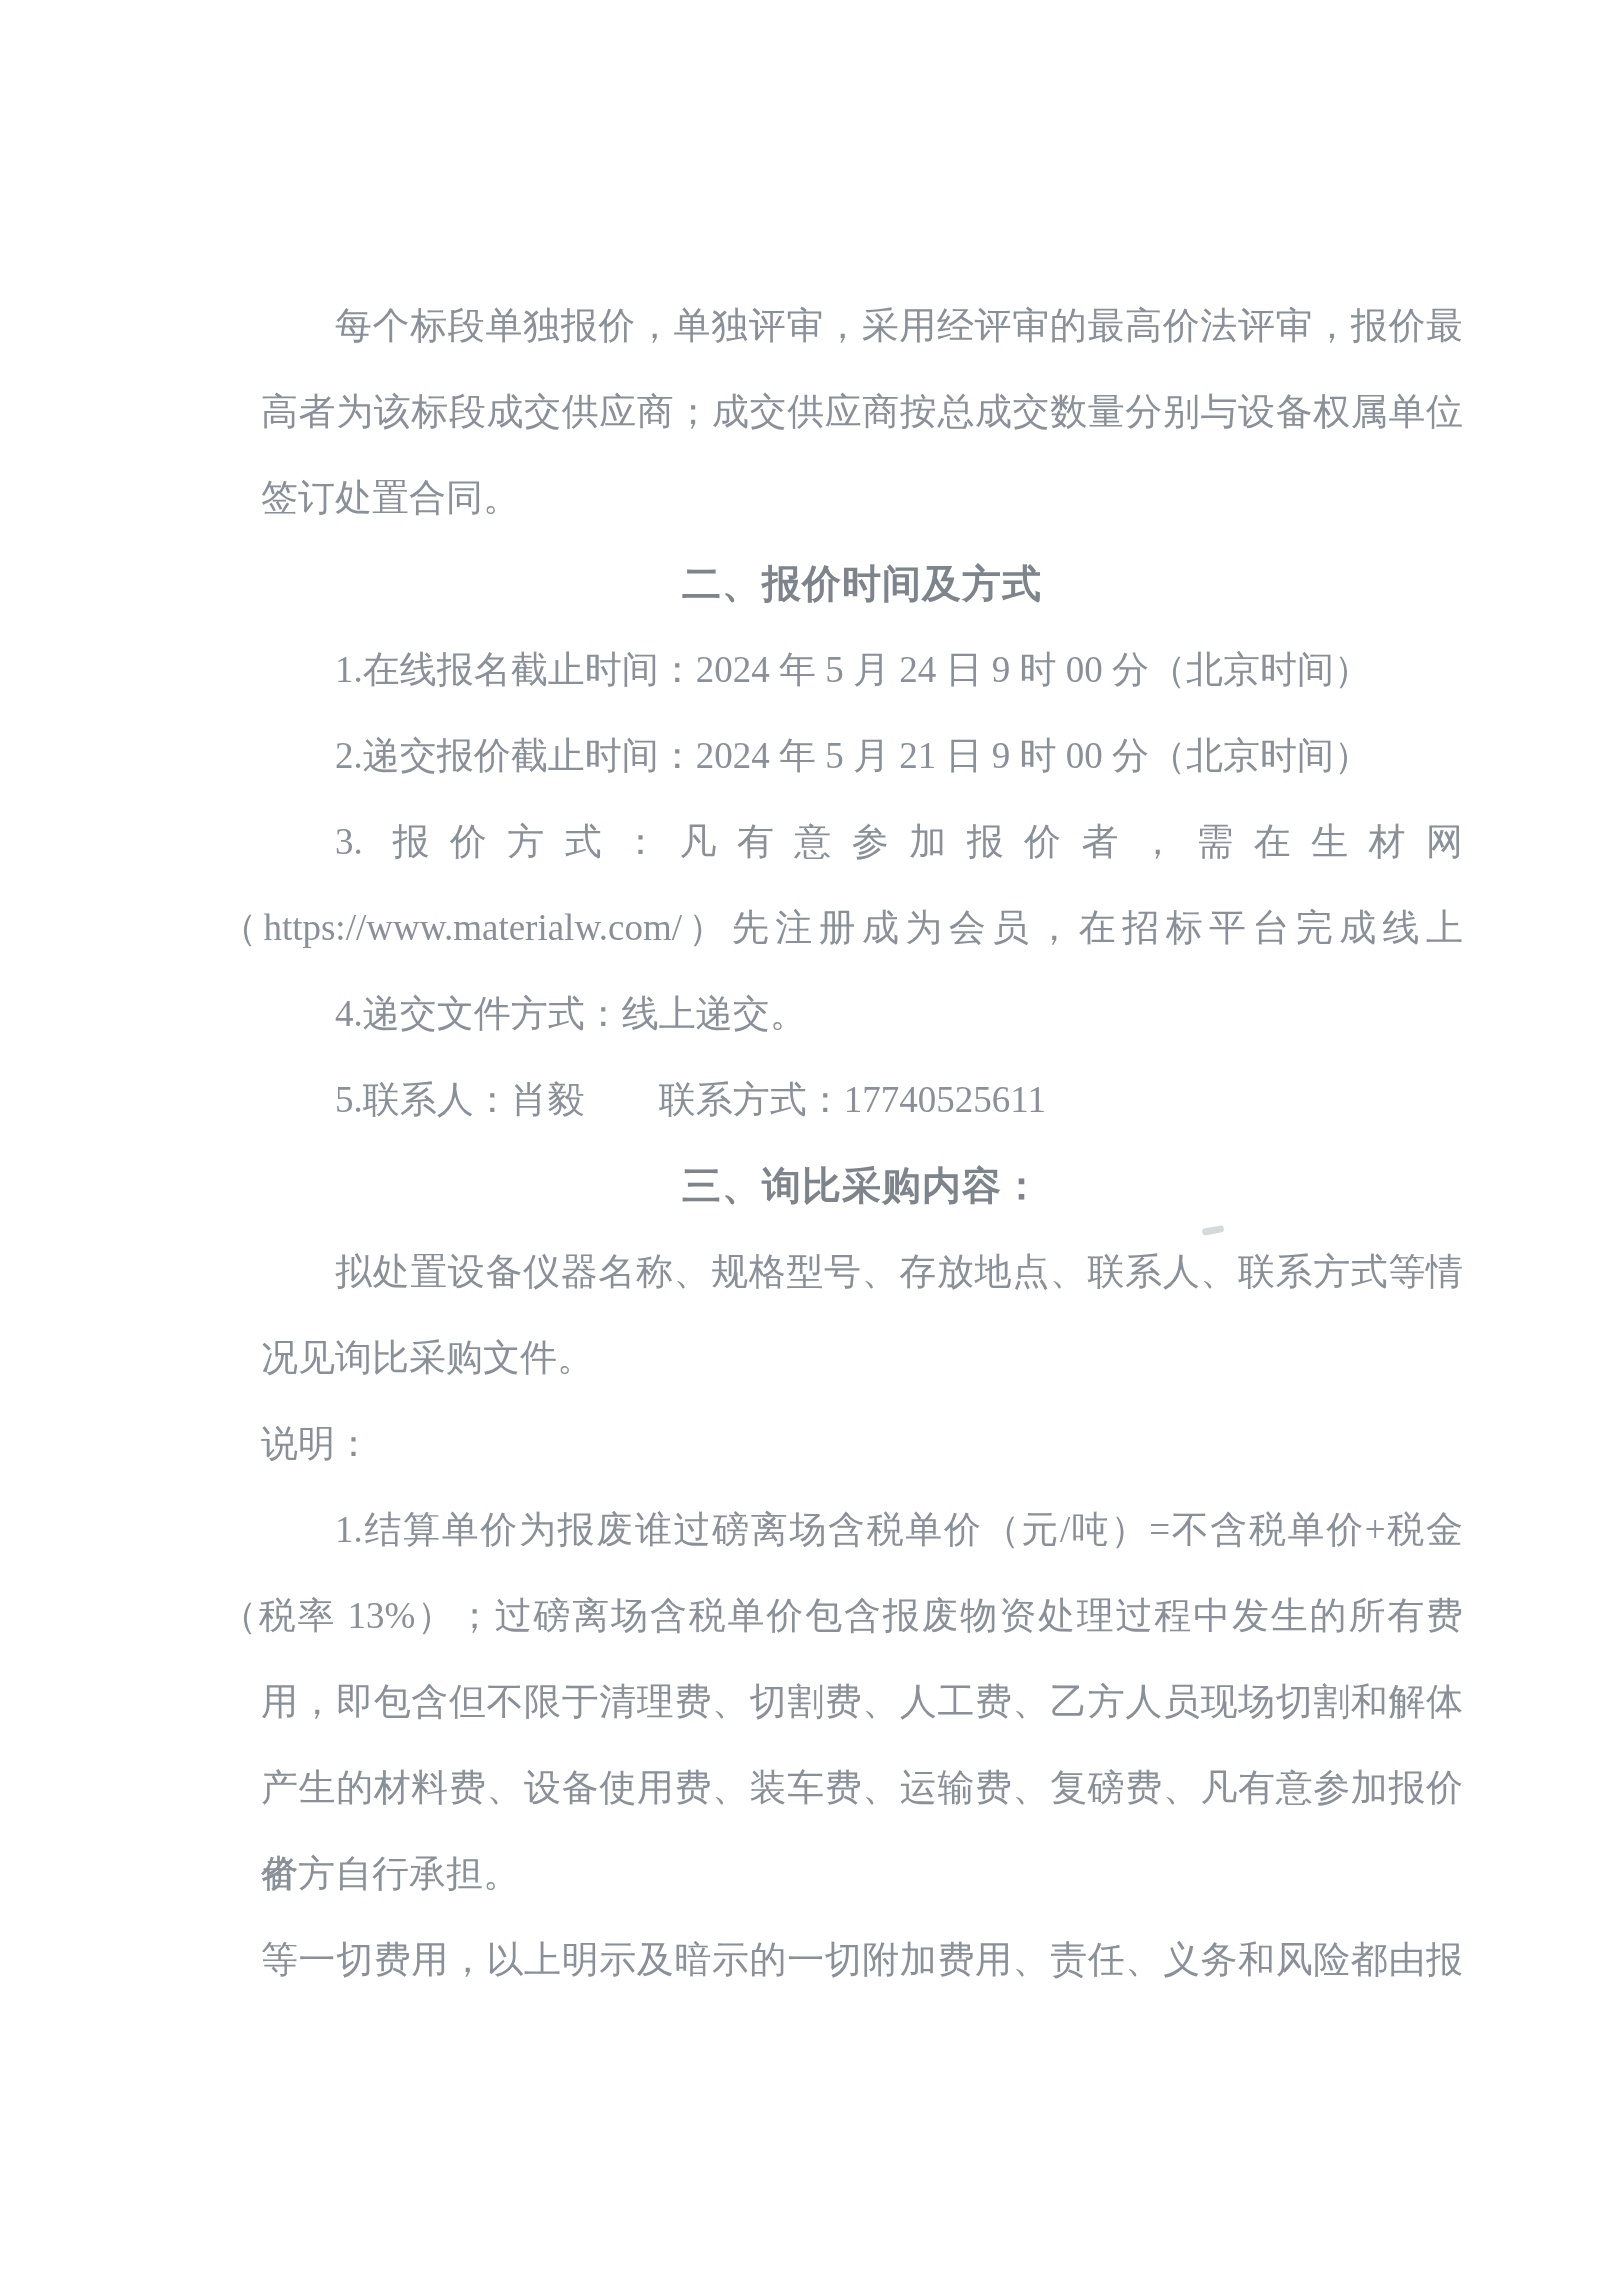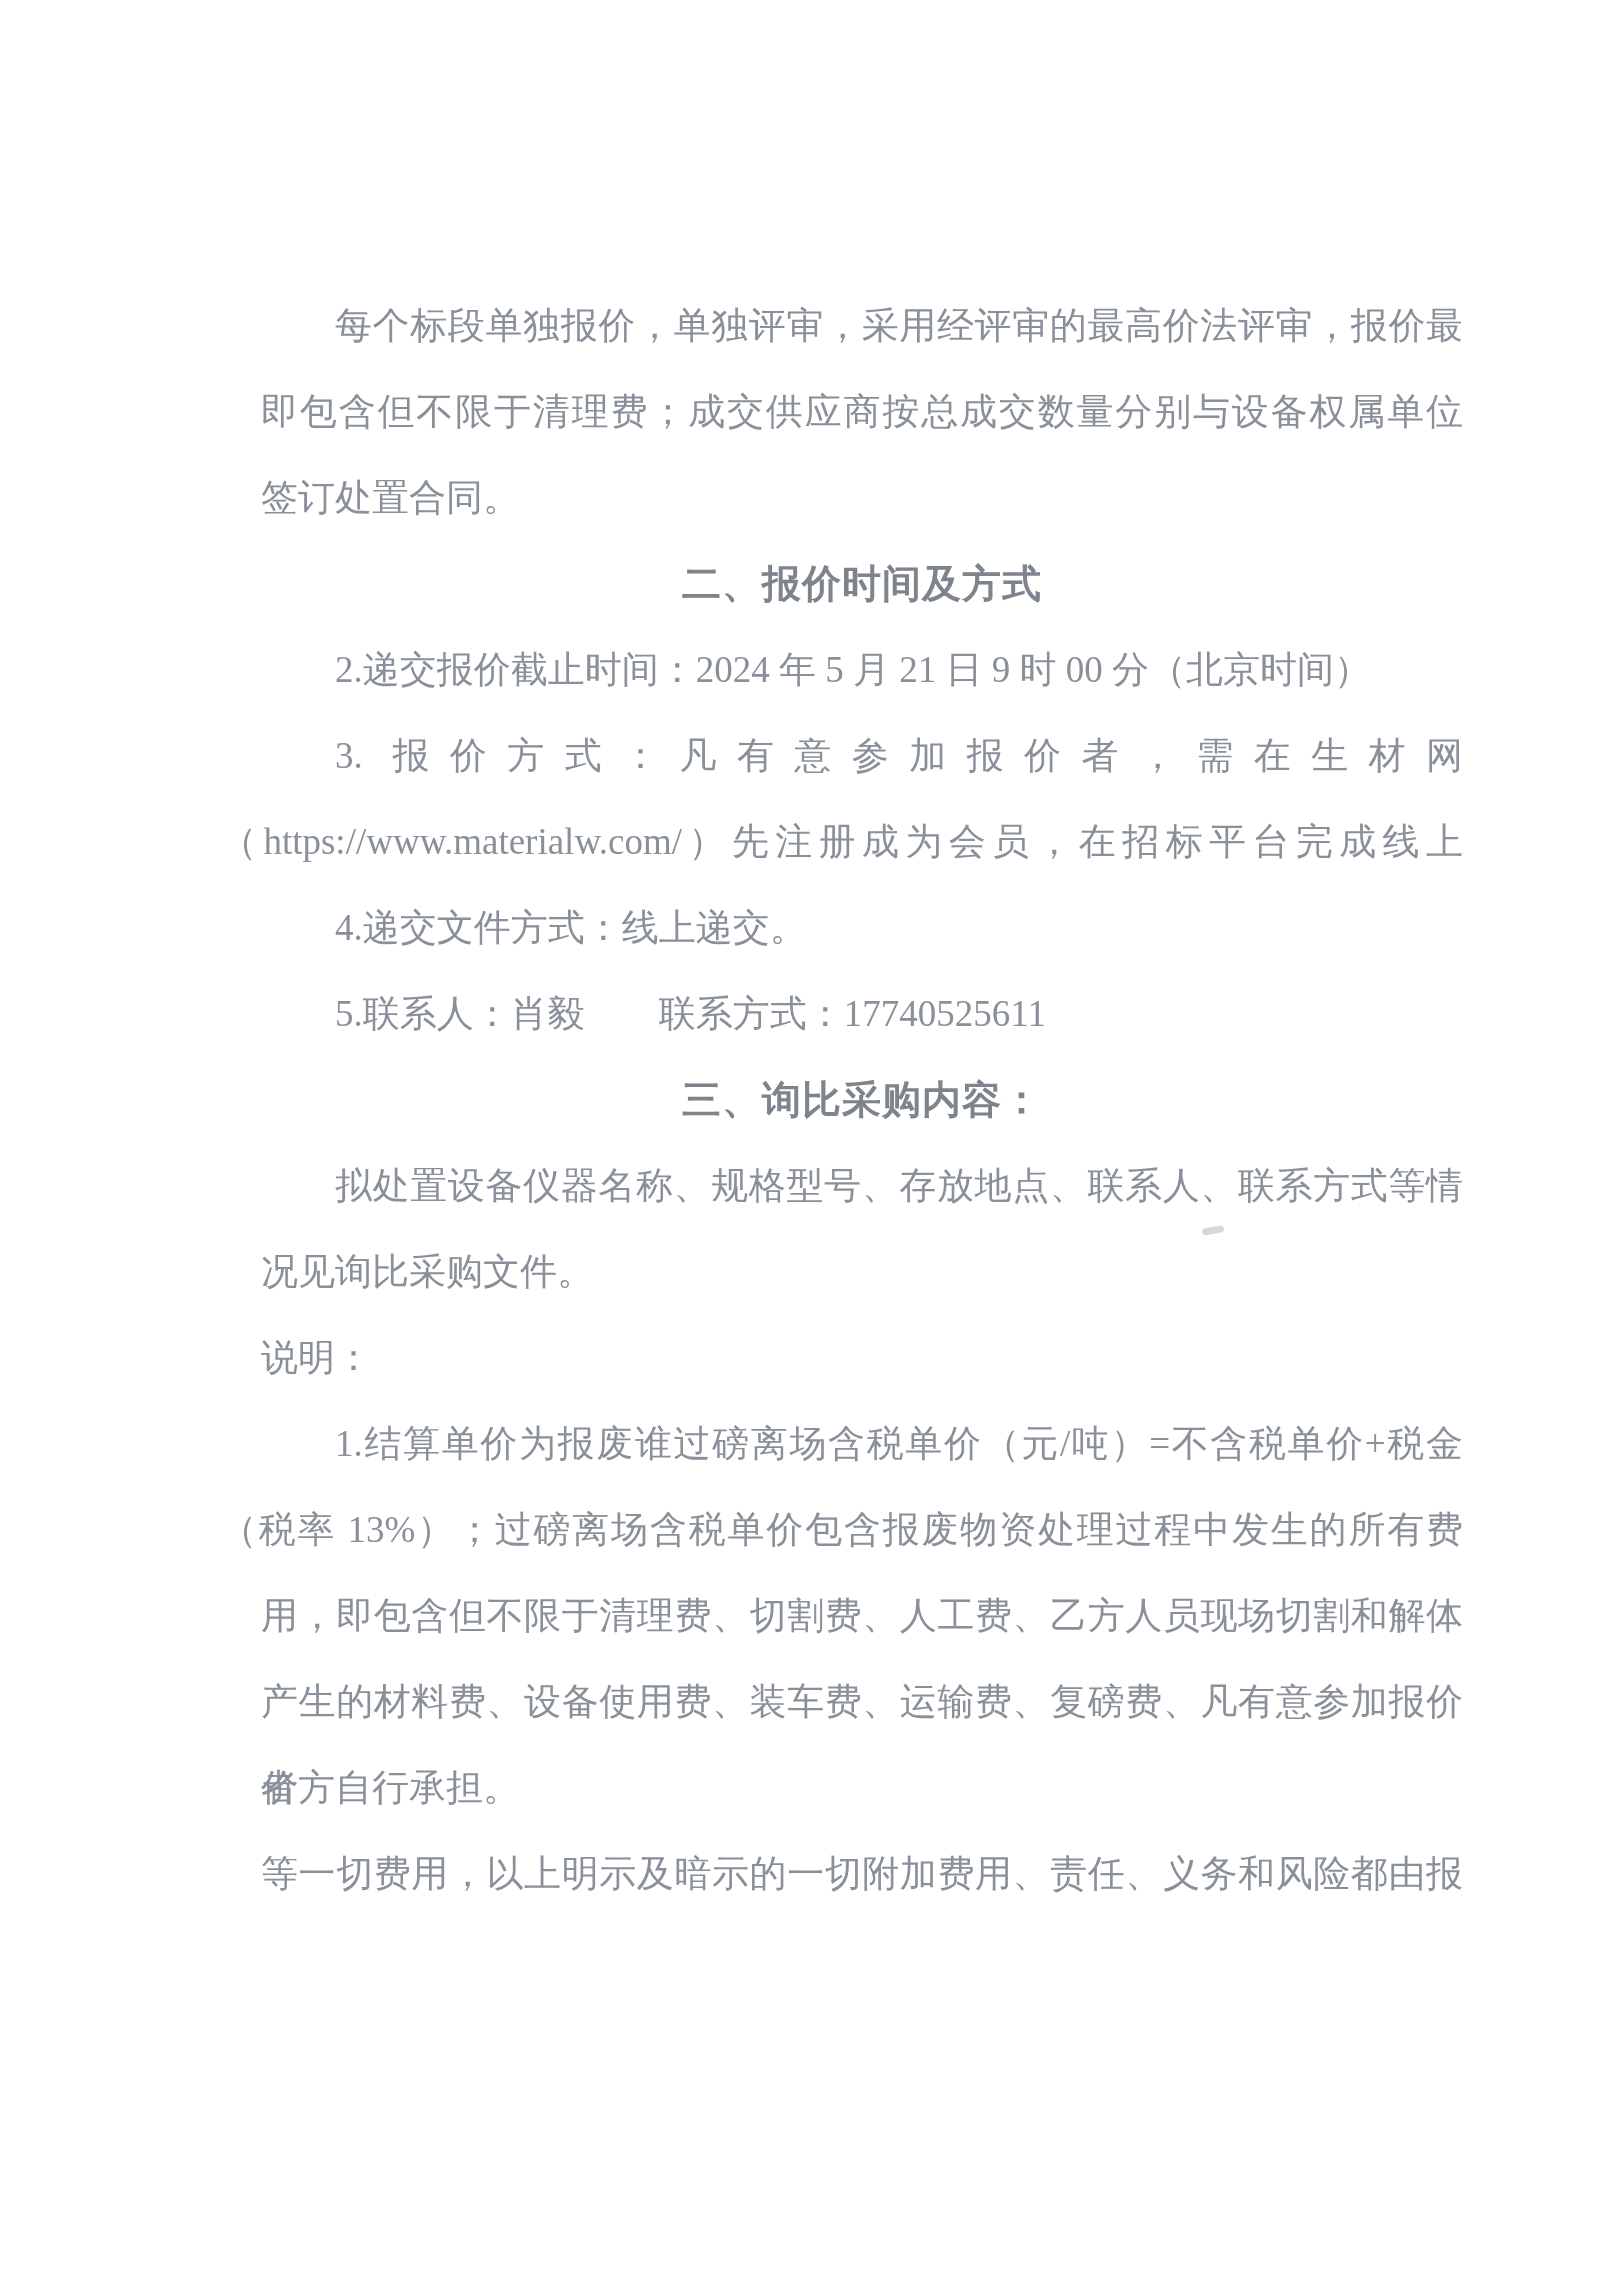--- a/index.html
+++ b/index.html
@@ -66,25 +66,26 @@
     transform: rotate(-10deg);
   }
 </style>
 </head>
 <body>
 
 <div class="page">
   <div class="content">
 
     <div class="line fill indent">每个标段单独报价，单独评审，采用经评审的最高价法评审，报价最</div>
-    <div class="line fill">即包含但不限于清理费；成交供应商按总成交数量分别与设备权属单位</div>
+    <div class="line fill">高者为该标段成交供应商；成交供应商按总成交数量分别与设备权属单位</div>
     <div class="line">签订处置合同。</div>
 
     <div class="line heading">二、报价时间及方式</div>
 
+    <div class="line indent">1.在线报名截止时间：2024 年 5 月 24 日 9 时 00 分（北京时间）</div>
     <div class="line indent">2.递交报价截止时间：2024 年 5 月 21 日 9 时 00 分（北京时间）</div>
     <div class="line fill indent">3. 报价方式：凡有意参加报价者，需在生材网</div>
     <div class="line fill hang">（https://www.materialw.com/）先注册成为会员，在招标平台完成线上</div>
     <div class="line indent">4.递交文件方式：线上递交。</div>
     <div class="line indent">5.联系人：肖毅　　联系方式：17740525611</div>
 
     <div class="line heading">三、询比采购内容：</div>
 
     <div class="line fill indent">拟处置设备仪器名称、规格型号、存放地点、联系人、联系方式等情</div>
     <div class="line">况见询比采购文件。</div>

